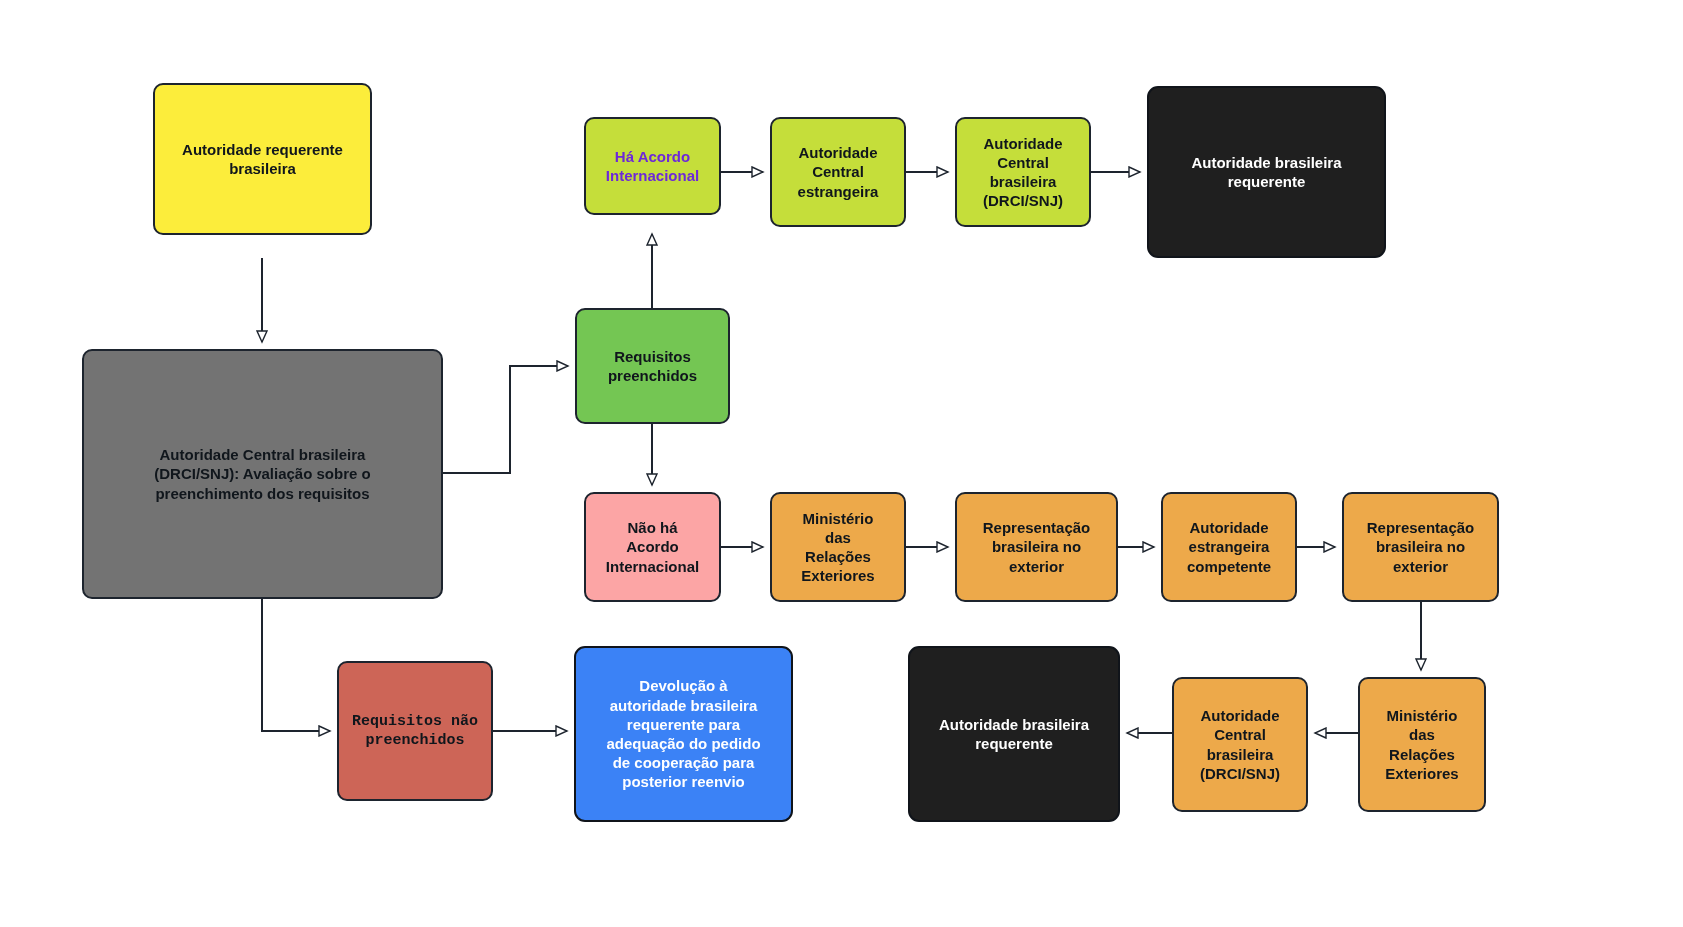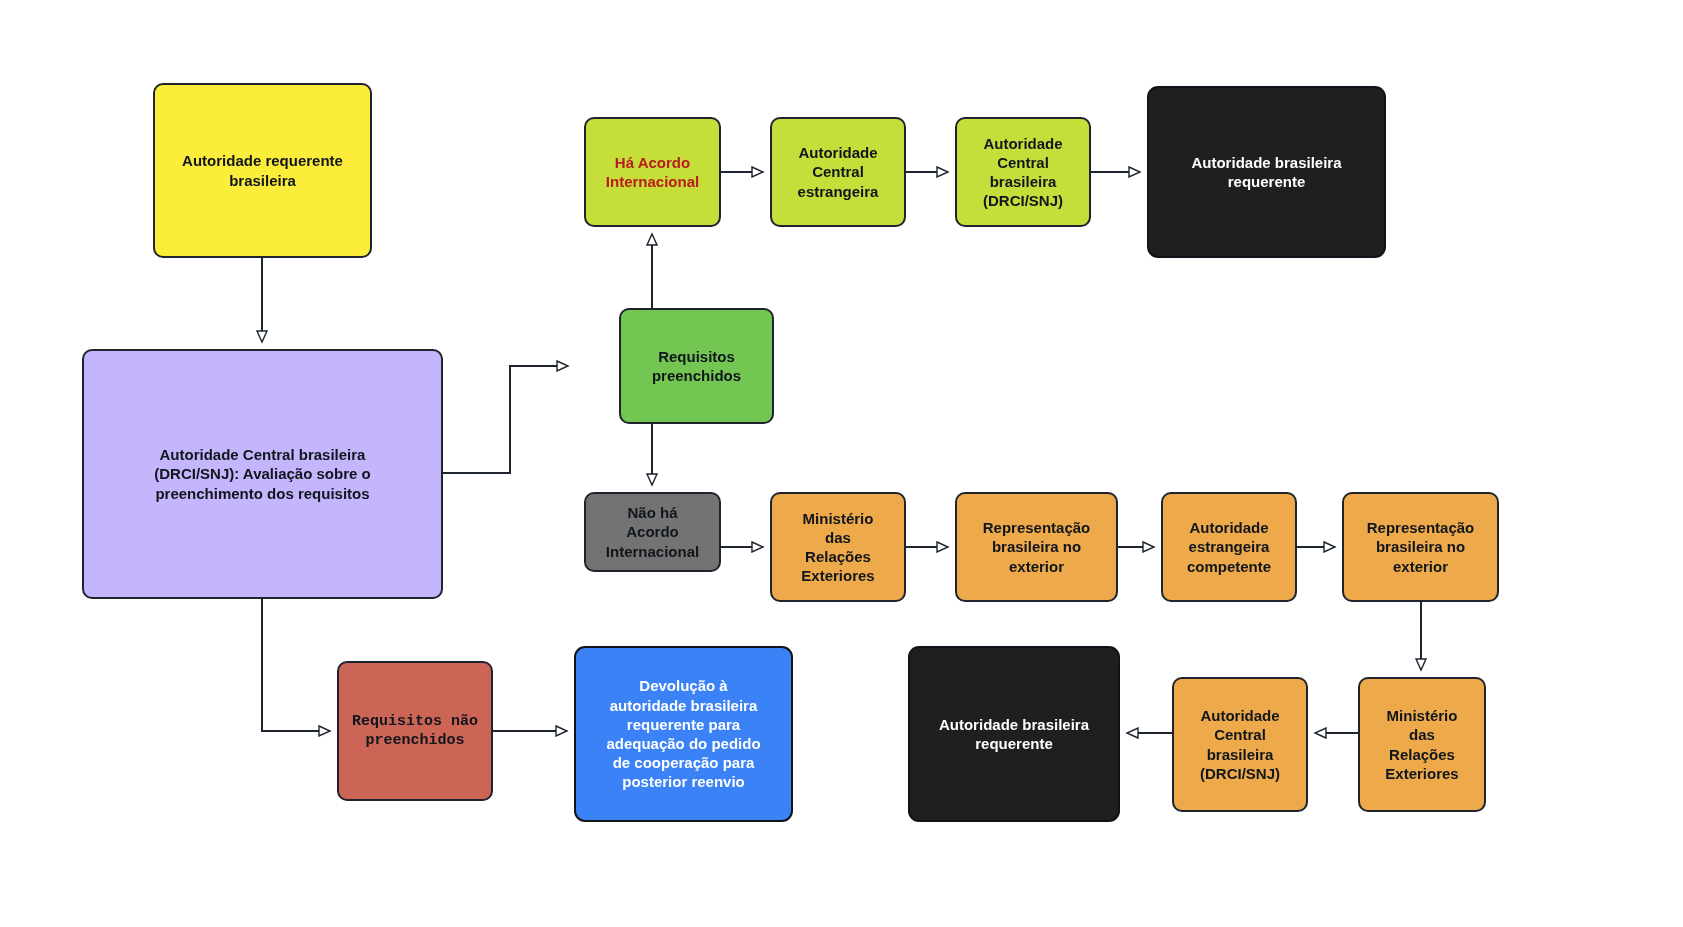--- a/index.html
+++ b/index.html
@@ -71,41 +71,41 @@
         <path d="M1118,547 L1154,547" marker-end="url(#arrowOpen)"></path>
         <path d="M1297,547 L1335,547" marker-end="url(#arrowOpen)"></path>
         <path d="M1421,602 L1421,670" marker-end="url(#arrowOpen)"></path>
         <path d="M1358,733 L1315,733" marker-end="url(#arrowOpen)"></path>
         <path d="M1172,733 L1127,733" marker-end="url(#arrowOpen)"></path>
         <path d="M493,731 L567,731" marker-end="url(#arrowOpen)"></path>
       </g>
   </svg>
 
   <div id="node-layer">
-      <div class="node" style="left: 153px; top: 83px; width: 219px; height: 175px; background: rgb(252, 237, 59); color: rgb(16, 22, 28); font-size: 15px;">Autoridade requerente
+      <div class="node" style="left: 153px; top: 83px; width: 219px; height: 152px; background: rgb(252, 237, 59); color: rgb(16, 22, 28); font-size: 15px;">Autoridade requerente
 brasileira</div>
-      <div class="node" style="left: 82px; top: 349px; width: 361px; height: 250px; background: #c4b5fd; color: rgb(16, 22, 28); font-size: 15px;">Autoridade Central brasileira
+      <div class="node" style="left: 82px; top: 349px; width: 361px; height: 250px; background: #737373; color: rgb(16, 22, 28); font-size: 15px;">Autoridade Central brasileira
 (DRCI/SNJ): Avaliação sobre o
 preenchimento dos requisitos</div>
-      <div class="node" style="left: 575px; top: 308px; width: 155px; height: 116px; background: rgb(116, 198, 83); color: rgb(16, 22, 28); font-size: 15px; margin-left: 44px;">Requisitos
+      <div class="node" style="left: 575px; top: 308px; width: 155px; height: 116px; background: rgb(116, 198, 83); color: rgb(16, 22, 28); font-size: 15px;">Requisitos
 preenchidos</div>
       <div class="node" style="left: 337px; top: 661px; width: 156px; height: 140px; background: rgb(205, 101, 87); color: rgb(16, 22, 28); font-size: 15px; font-family: Liberation Mono, monospace;">Requisitos não
 preenchidos</div>
-      <div class="node" style="left: 584px; top: 117px; width: 137px; height: 110px; background: rgb(197, 222, 58); color: #b91c1c; font-size: 15px;">Há Acordo
+      <div class="node" style="left: 584px; top: 117px; width: 137px; height: 98px; background: rgb(197, 222, 58); color: #6d28d9; font-size: 15px;">Há Acordo
 Internacional</div>
       <div class="node" style="left: 770px; top: 117px; width: 136px; height: 110px; background: rgb(197, 222, 58); color: rgb(16, 22, 28); font-size: 15px;">Autoridade
 Central
 estrangeira</div>
       <div class="node" style="left: 955px; top: 117px; width: 136px; height: 110px; background: rgb(197, 222, 58); color: rgb(16, 22, 28); font-size: 15px;">Autoridade
 Central
 brasileira
 (DRCI/SNJ)</div>
       <div class="node dark" style="left: 1147px; top: 86px; width: 239px; height: 172px; background: rgb(31, 31, 31); color: rgb(255, 255, 255); font-size: 15px;">Autoridade brasileira
 requerente</div>
-      <div class="node" style="left: 584px; top: 492px; width: 137px; height: 80px; background: #737373; color: rgb(16, 22, 28); font-size: 15px;">Não há
+      <div class="node" style="left: 584px; top: 492px; width: 137px; height: 110px; background: #fca5a5; color: rgb(16, 22, 28); font-size: 15px;">Não há
 Acordo
 Internacional</div>
       <div class="node" style="left: 770px; top: 492px; width: 136px; height: 110px; background: rgb(237, 169, 74); color: rgb(16, 22, 28); font-size: 15px;">Ministério
 das
 Relações
 Exteriores</div>
       <div class="node" style="left: 955px; top: 492px; width: 163px; height: 110px; background: rgb(237, 169, 74); color: rgb(16, 22, 28); font-size: 15px;">Representação
 brasileira no
 exterior</div>
       <div class="node" style="left: 1161px; top: 492px; width: 136px; height: 110px; background: rgb(237, 169, 74); color: rgb(16, 22, 28); font-size: 15px;">Autoridade

